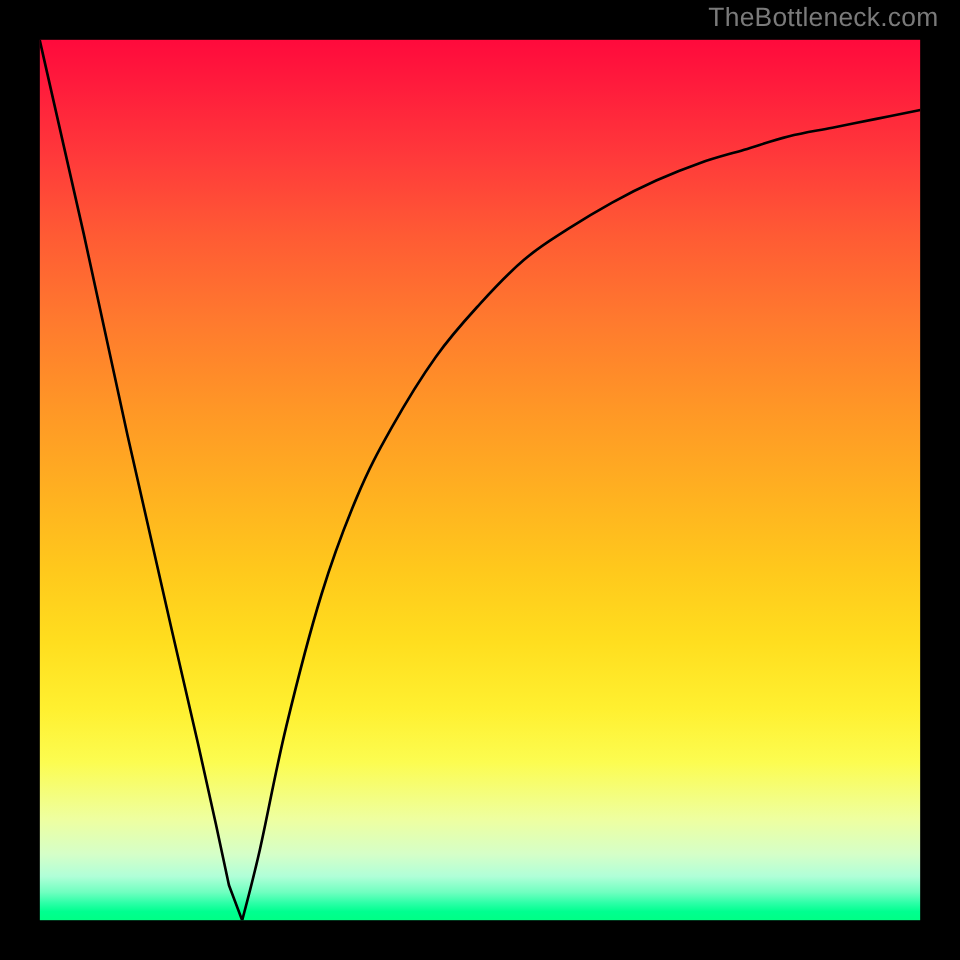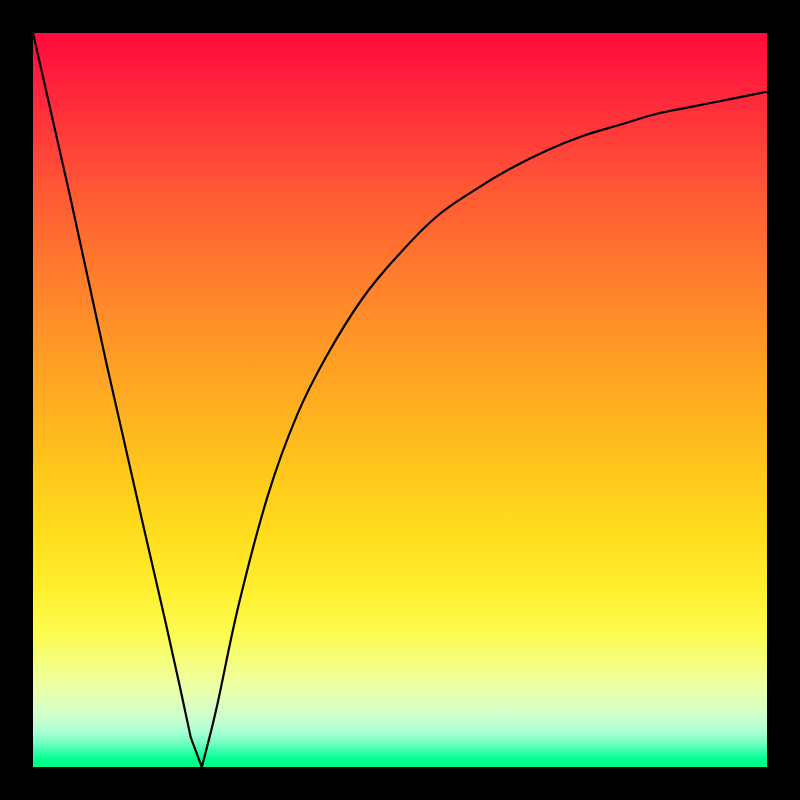--- a/index.html
+++ b/index.html
@@ -69,13 +69,14 @@
 <body>
 
 <div class="frame">
   <div class="plot-area">
     <div class="gradient"></div>
     <svg class="curve" viewBox="0 0 734 734" preserveAspectRatio="none">
       <path id="curve-path" fill="none" stroke="#000" stroke-width="2.2" stroke-linejoin="round" stroke-linecap="round" d="M 0 0 L 36.70 161.48 L 73.40 330.30 L 110.10 491.78 L 132.12 587.20 L 146.80 653.26 L 157.81 704.64 L 168.82 734.00 C 171.46 723.43, 176.89 704.35, 183.50 675.28 C 190.11 646.21, 196.27 610.83, 205.52 572.52 C 214.77 534.21, 224.31 496.77, 234.88 462.42 C 245.45 428.07, 253.67 406.78, 264.24 381.68 C 274.81 356.58, 281.71 344.10, 293.60 322.96 C 305.49 301.82, 317.09 282.74, 330.30 264.24 C 343.51 245.74, 353.79 234.73, 367.00 220.20 C 380.21 205.67, 390.49 194.73, 403.70 183.50 C 416.91 172.27, 427.19 166.40, 440.40 157.81 C 453.61 149.22, 463.89 143.06, 477.10 135.79 C 490.31 128.52, 500.59 123.39, 513.80 117.44 C 527.01 111.49, 537.29 107.38, 550.50 102.76 C 563.71 98.14, 573.99 95.71, 587.20 91.75 C 600.41 87.79, 610.69 84.04, 623.90 80.74 C 637.11 77.44, 647.39 76.04, 660.60 73.40 C 673.81 70.76, 684.09 68.70, 697.30 66.06 C 710.51 63.42, 727.39 60.04, 734.00 58.72"></path>
     </svg>
 
   </div>
+  <div class="watermark">TheBottleneck.com</div>
 </div>
 
 </body></html>

